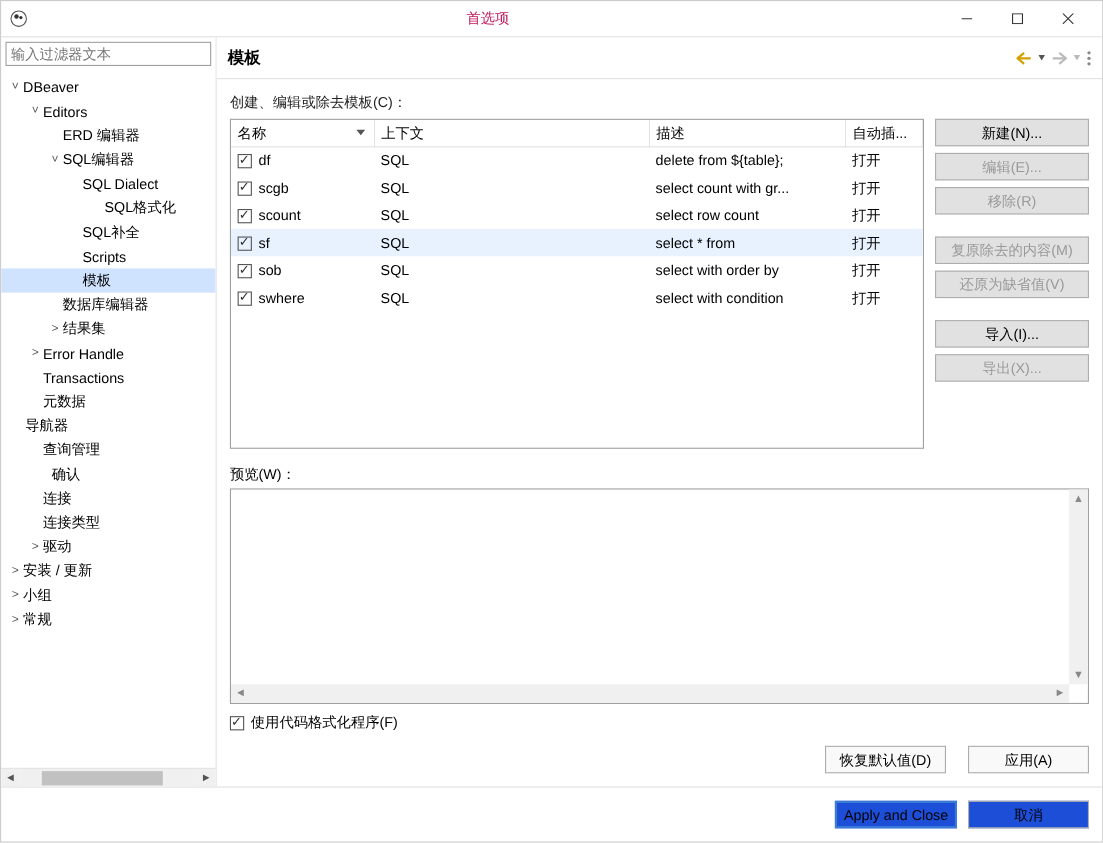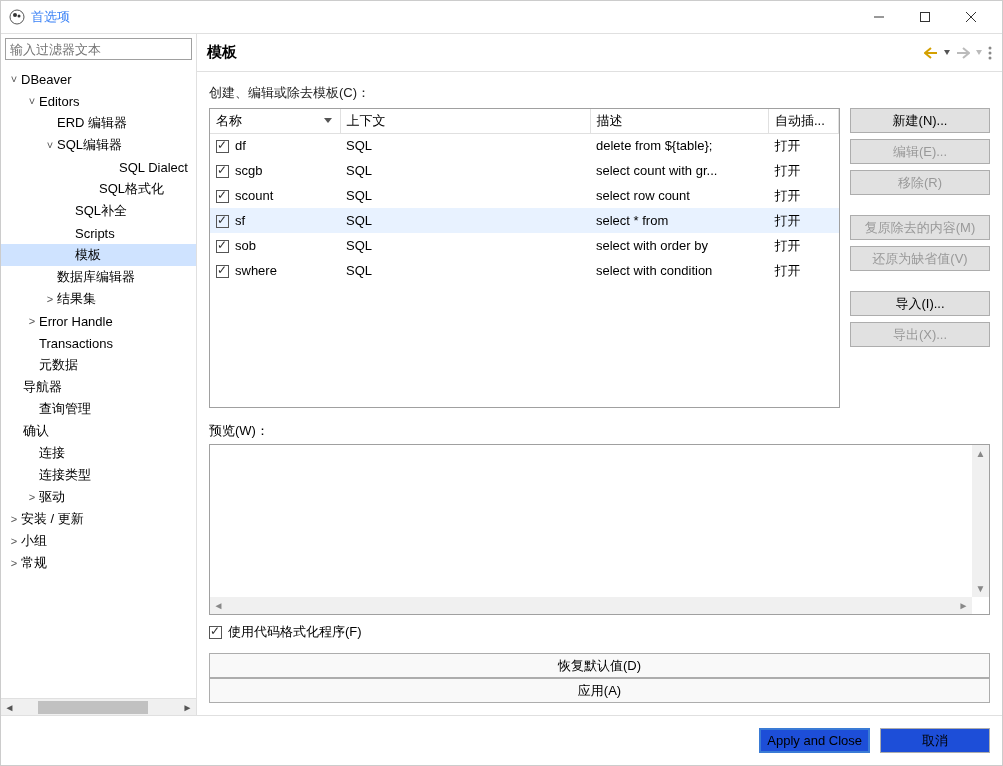--- a/index.html
+++ b/index.html
@@ -1,21 +1,21 @@
 <!DOCTYPE html>
 <html><head>
 <meta charset="utf-8">
 <style>
 * { box-sizing: border-box; margin: 0; padding: 0; font-family: "Microsoft YaHei", "Segoe UI", sans-serif; font-size: 13px; }
 body { background: #fff; width: 1003px; height: 766px; overflow: hidden; display: flex; flex-direction: column; border: 1px solid #ccc; }
 
 
 .titlebar { height: 32px; display: flex; align-items: center; padding: 0 8px; }
 .titlebar .app-icon { width: 16px; height: 16px; margin-right: 6px; }
-.titlebar .title { flex: 1; color: #3b82f6; }
+.titlebar .title { flex: 1; color: #be185d; text-align: center; }
 .titlebar .win-btn { width: 46px; height: 30px; display: flex; align-items: center; justify-content: center; cursor: pointer; }
 
 
 .content { flex: 1; display: flex; border-top: 1px solid #e0e0e0; overflow: hidden; }
 .sidebar { width: 196px; display: flex; flex-direction: column; border-right: 1px solid #e0e0e0; }
 .filter-input { margin: 4px; border: 1px solid #a0a0a0; height: 22px; padding: 0 4px; }
 .tree { flex: 1; overflow: auto; padding: 4px 0; }
 .tree-row { display: flex; align-items: center; height: 22px; white-space: nowrap; cursor: default; padding-right: 4px; }
 .tree-row .tw { width: 14px; text-align: center; color: #555; font-size: 11px; user-select: none; }
 .tree-row.selected { background: #cfe3ff; }
@@ -45,21 +45,21 @@
 .btn.disabled { color: #999; }
 .preview-label { margin-top: 14px; margin-bottom: 4px; }
 .preview { flex: 1; min-height: 140px; border: 1px solid #a0a0a0; position: relative; }
 .preview .scroll-v { position: absolute; right: 0; top: 0; bottom: 17px; width: 17px; background: #f0f0f0; }
 .preview .scroll-v .up, .preview .scroll-v .down { position:absolute; width:17px; height:17px; display:flex; align-items:center; justify-content:center; font-size:10px; color:#888;}
 .preview .scroll-v .up { top:0; } .preview .scroll-v .down { bottom:0; }
 .preview .scroll-h { position: absolute; left: 0; right: 17px; bottom: 0; height: 17px; background: #f0f0f0; }
 .preview .scroll-h .l, .preview .scroll-h .r { position:absolute; width:17px; height:17px; display:flex; align-items:center; justify-content:center; font-size:10px; color:#888;}
 .preview .scroll-h .l { left:0; } .preview .scroll-h .r { right:0; }
 .check-row { margin-top: 8px; display: flex; align-items: center; }
-.page-btns { margin-top: 12px; display: flex; justify-content: flex-end; gap: 0; flex-direction: column; }
+.page-btns { margin-top: 12px; display: flex; justify-content: flex-end; gap: 20px; }
 .page-btns .btn { min-width: 110px; background: #f9f9f9; }
 
 
 .footer { border-top: 1px solid #e0e0e0; height: 50px; display: flex; align-items: center; justify-content: flex-end; gap: 10px; padding: 0 12px; }
 .footer .btn { min-width: 110px; background: #1d4ed8; }
 .footer .btn.primary { border: 2px solid #3a7bd5; }
 
 svg { display: block; }
 </style>
 </head>
@@ -104,25 +104,25 @@
           <span>Editors</span>
         </div>
         <div class="tree-row" style="padding-left: 42px;">
           <span class="tw"></span>
           <span>ERD 编辑器</span>
         </div>
         <div class="tree-row" style="padding-left: 42px;">
           <span class="tw">˅</span>
           <span>SQL编辑器</span>
         </div>
-        <div class="tree-row" style="padding-left: 60px; margin-left: 44px;">
+        <div class="tree-row" style="padding-left: 60px;">
           <span class="tw"></span>
           <span>SQL Dialect</span>
         </div>
-        <div class="tree-row" style="padding-left: 56px; justify-content: center;">
+        <div class="tree-row" style="padding-left: 80px;">
           <span class="tw"></span>
           <span>SQL格式化</span>
         </div>
         <div class="tree-row" style="padding-left: 60px;">
           <span class="tw"></span>
           <span>SQL补全</span>
         </div>
         <div class="tree-row" style="padding-left: 60px;">
           <span class="tw"></span>
           <span>Scripts</span>
@@ -152,21 +152,21 @@
           <span>元数据</span>
         </div>
         <div class="tree-row" style="padding-left: 8px;">
           <span class="tw"></span>
           <span>导航器</span>
         </div>
         <div class="tree-row" style="padding-left: 24px;">
           <span class="tw"></span>
           <span>查询管理</span>
         </div>
-        <div class="tree-row" style="padding-left: 8px;">
+        <div class="tree-row" style="padding-left: 32px;">
           <span class="tw"></span>
           <span>确认</span>
         </div>
         <div class="tree-row" style="padding-left: 24px;">
           <span class="tw"></span>
           <span>连接</span>
         </div>
         <div class="tree-row" style="padding-left: 24px;">
           <span class="tw"></span>
           <span>连接类型</span>

